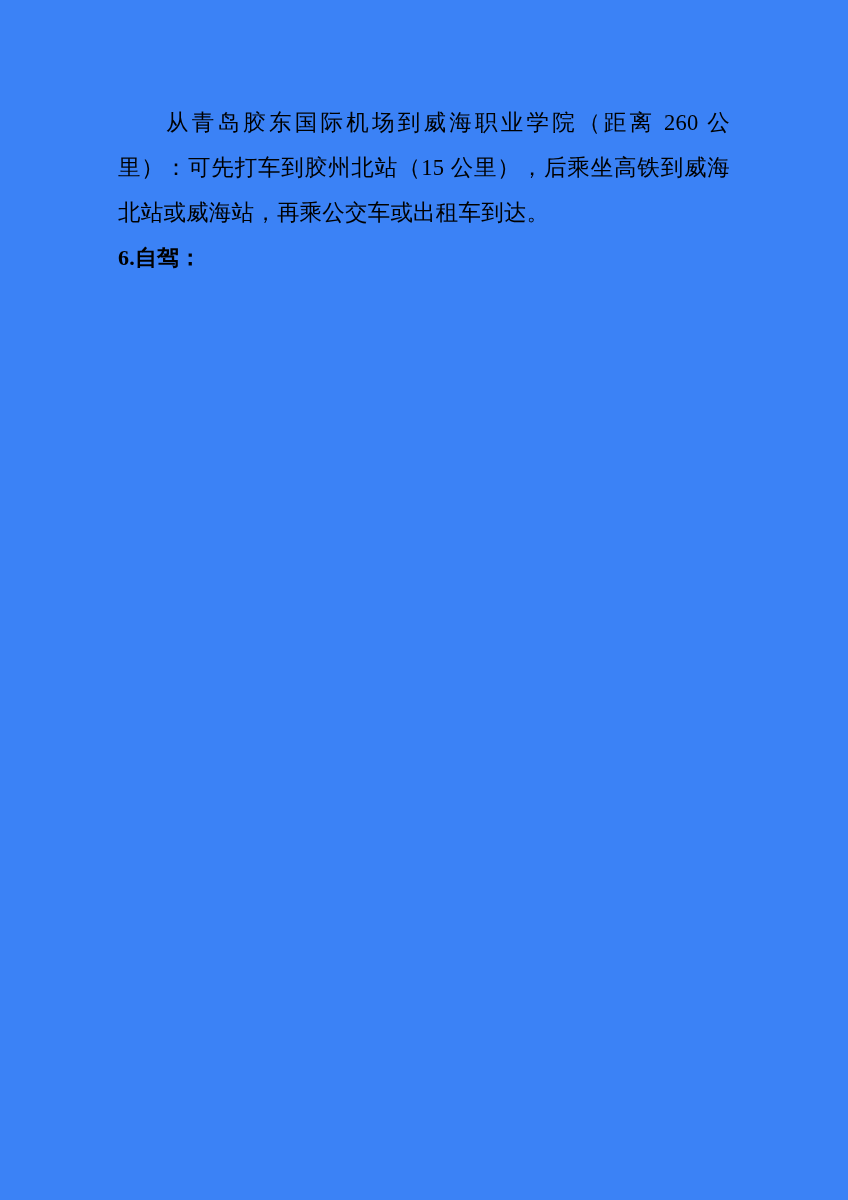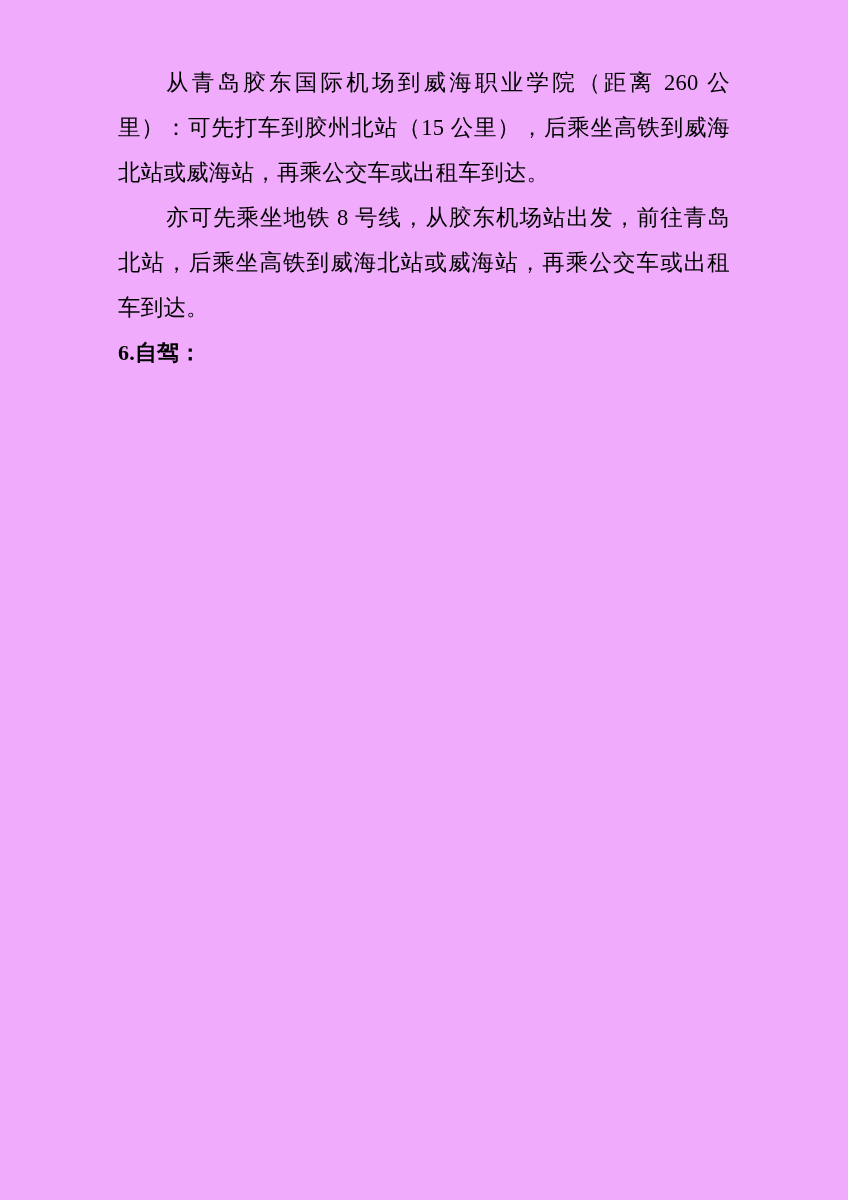--- a/index.html
+++ b/index.html
@@ -11,23 +11,23 @@
     height: 1200px;
     background: #ffffff;
     font-family: "Liberation Serif", "DejaVu Serif", serif;
     color: #000000;
     overflow: hidden;
   }
   .page {
     position: relative;
     width: 848px;
     height: 1200px;
-    background: #f0abfc;
+    background: #3b82f6;
     box-sizing: border-box;
-    padding: 60px 118px 0 118px;
+    padding: 100px 118px 0 118px;
   }
   .doc-body {
     width: 612px;
   }
   p.para {
     margin: 0 0 0 0;
     font-size: 22.5px;
     line-height: 45px;
     text-align: justify;
     text-justify: inter-ideograph;
@@ -46,19 +46,18 @@
   }
 </style>
 </head>
 <body>
 
 <div class="page">
   <div class="doc-body">
 
     <p class="para indent">从青岛胶东国际机场到威海职业学院（距离 260 公里）：可先打车到胶州北站（15 公里），后乘坐高铁到威海北站或威海站，再乘公交车或出租车到达。</p>
 
-    <p class="para indent">亦可先乘坐地铁 8 号线，从胶东机场站出发，前往青岛北站，后乘坐高铁到威海北站或威海站，再乘公交车或出租车到达。</p>
 
     <p class="heading">6.自驾：</p>
 
 
   </div>
 </div>
 
 </body></html>

